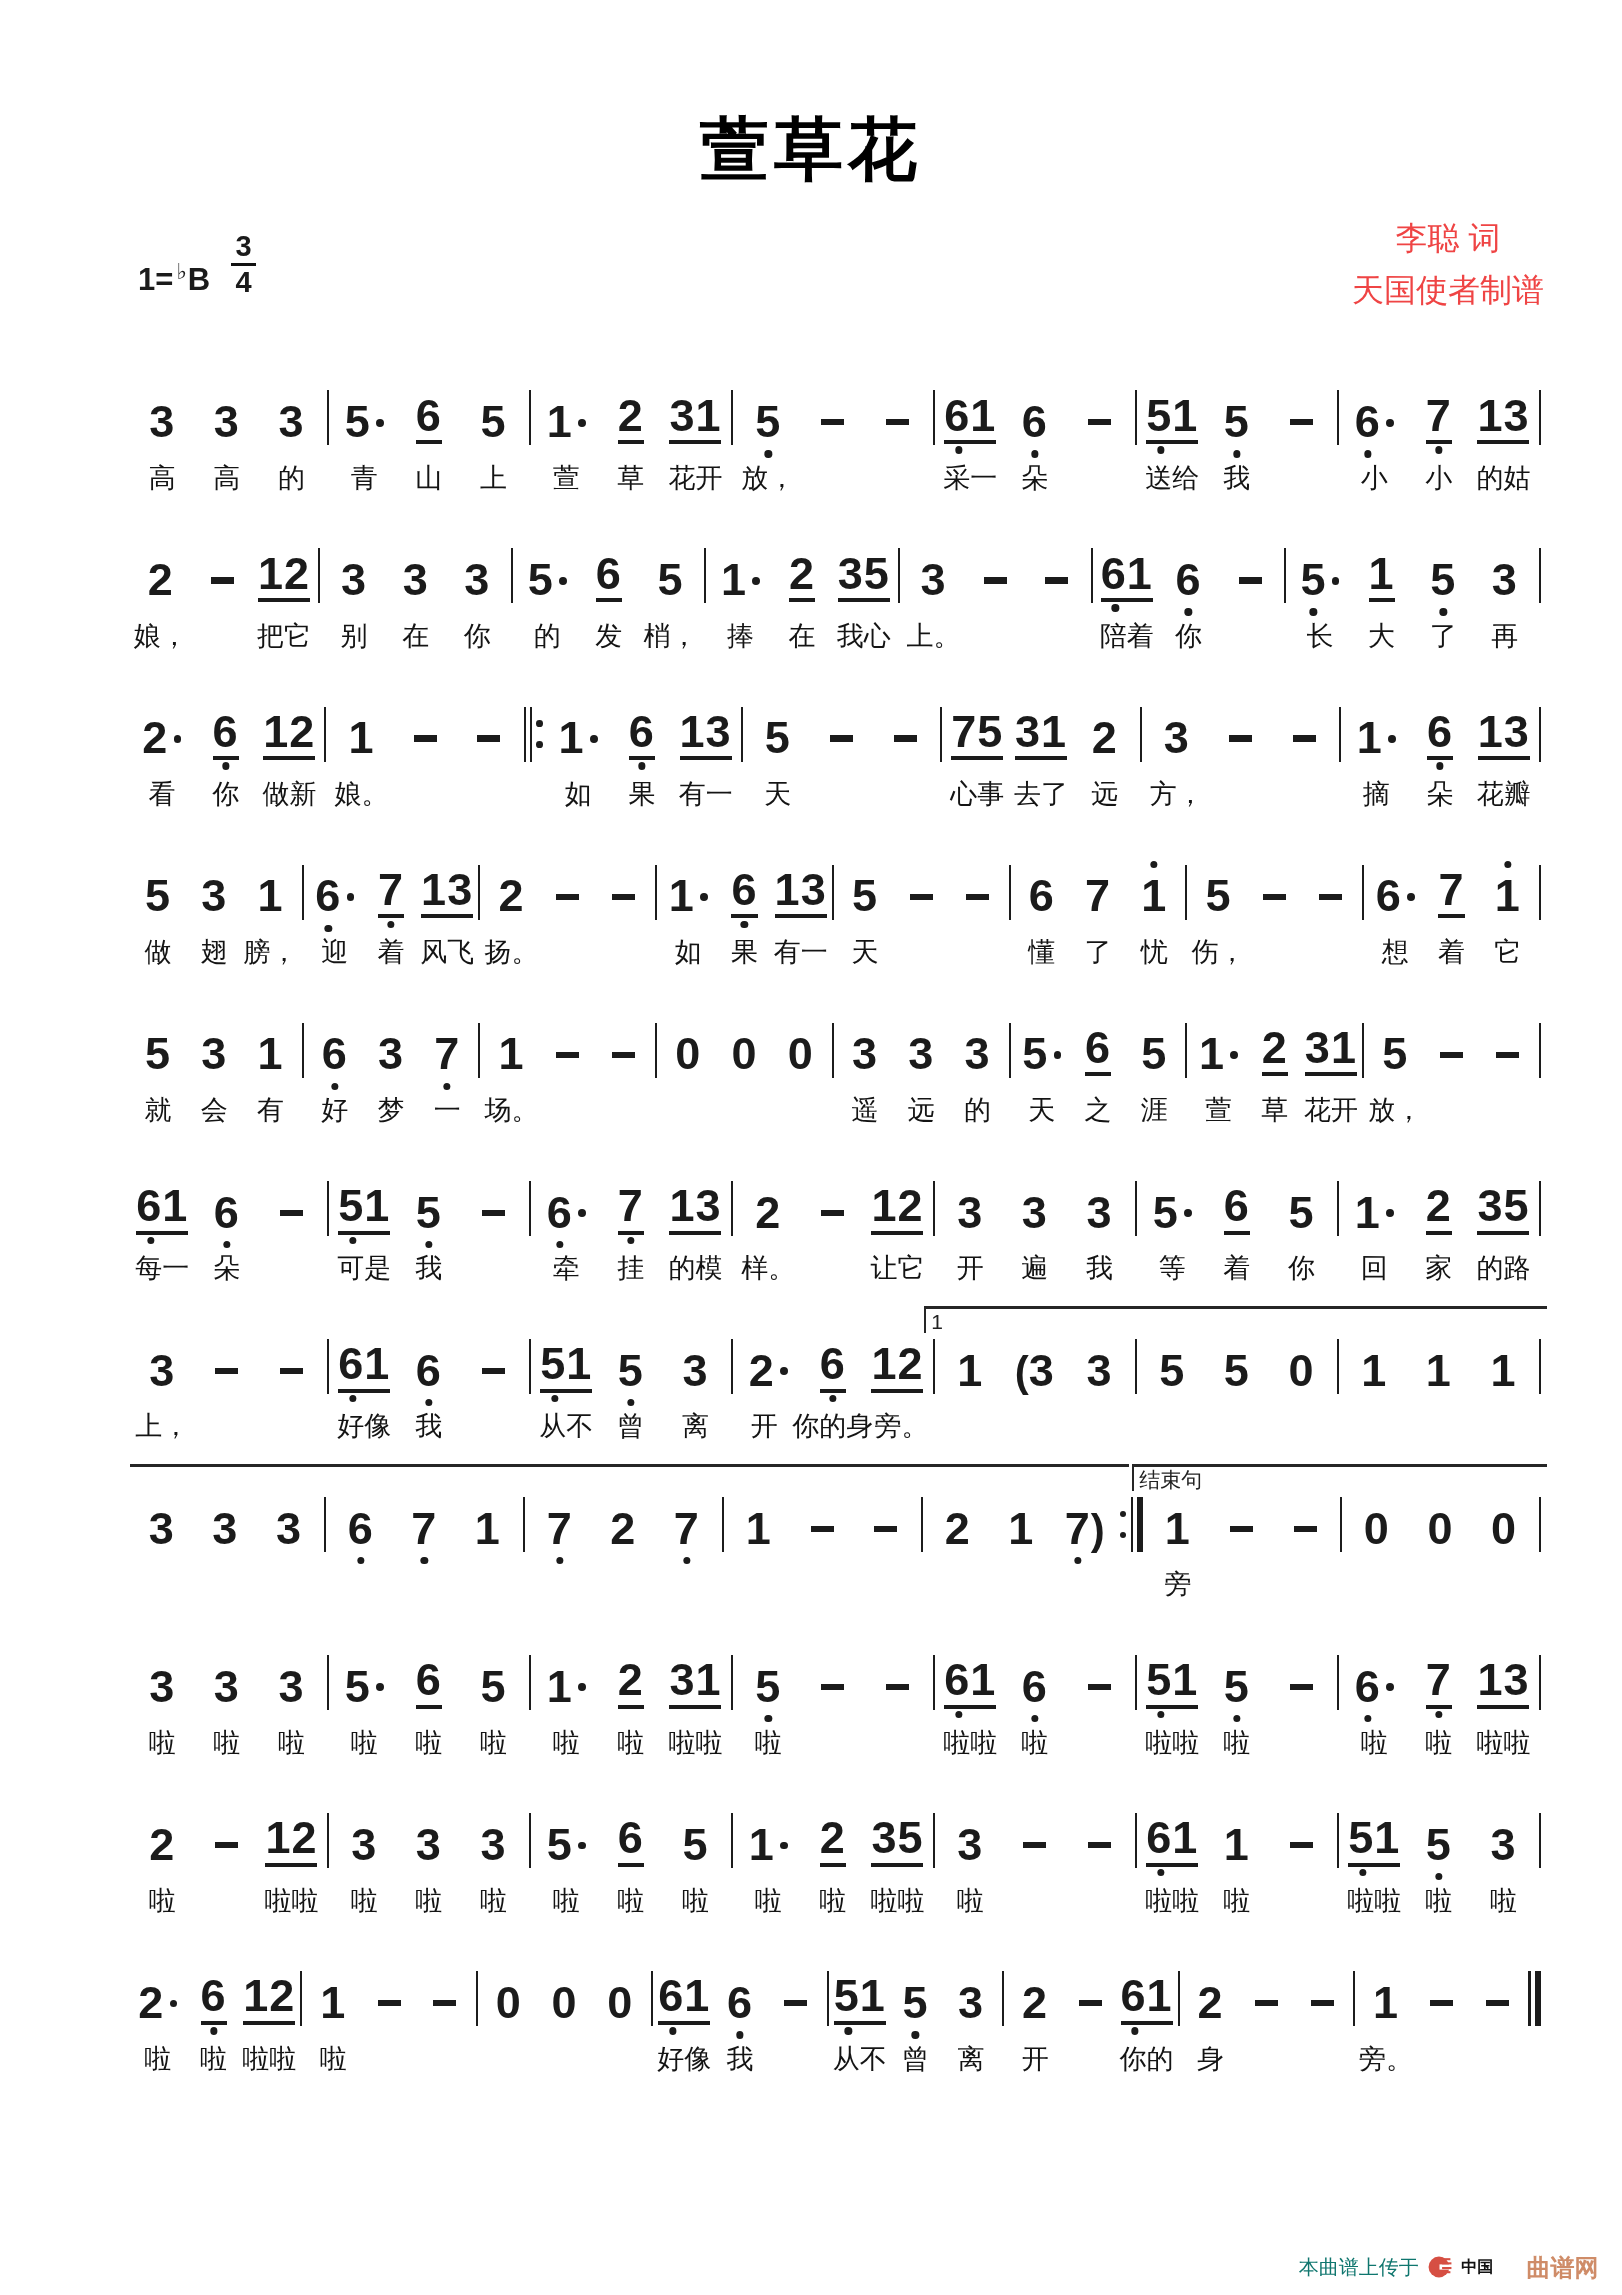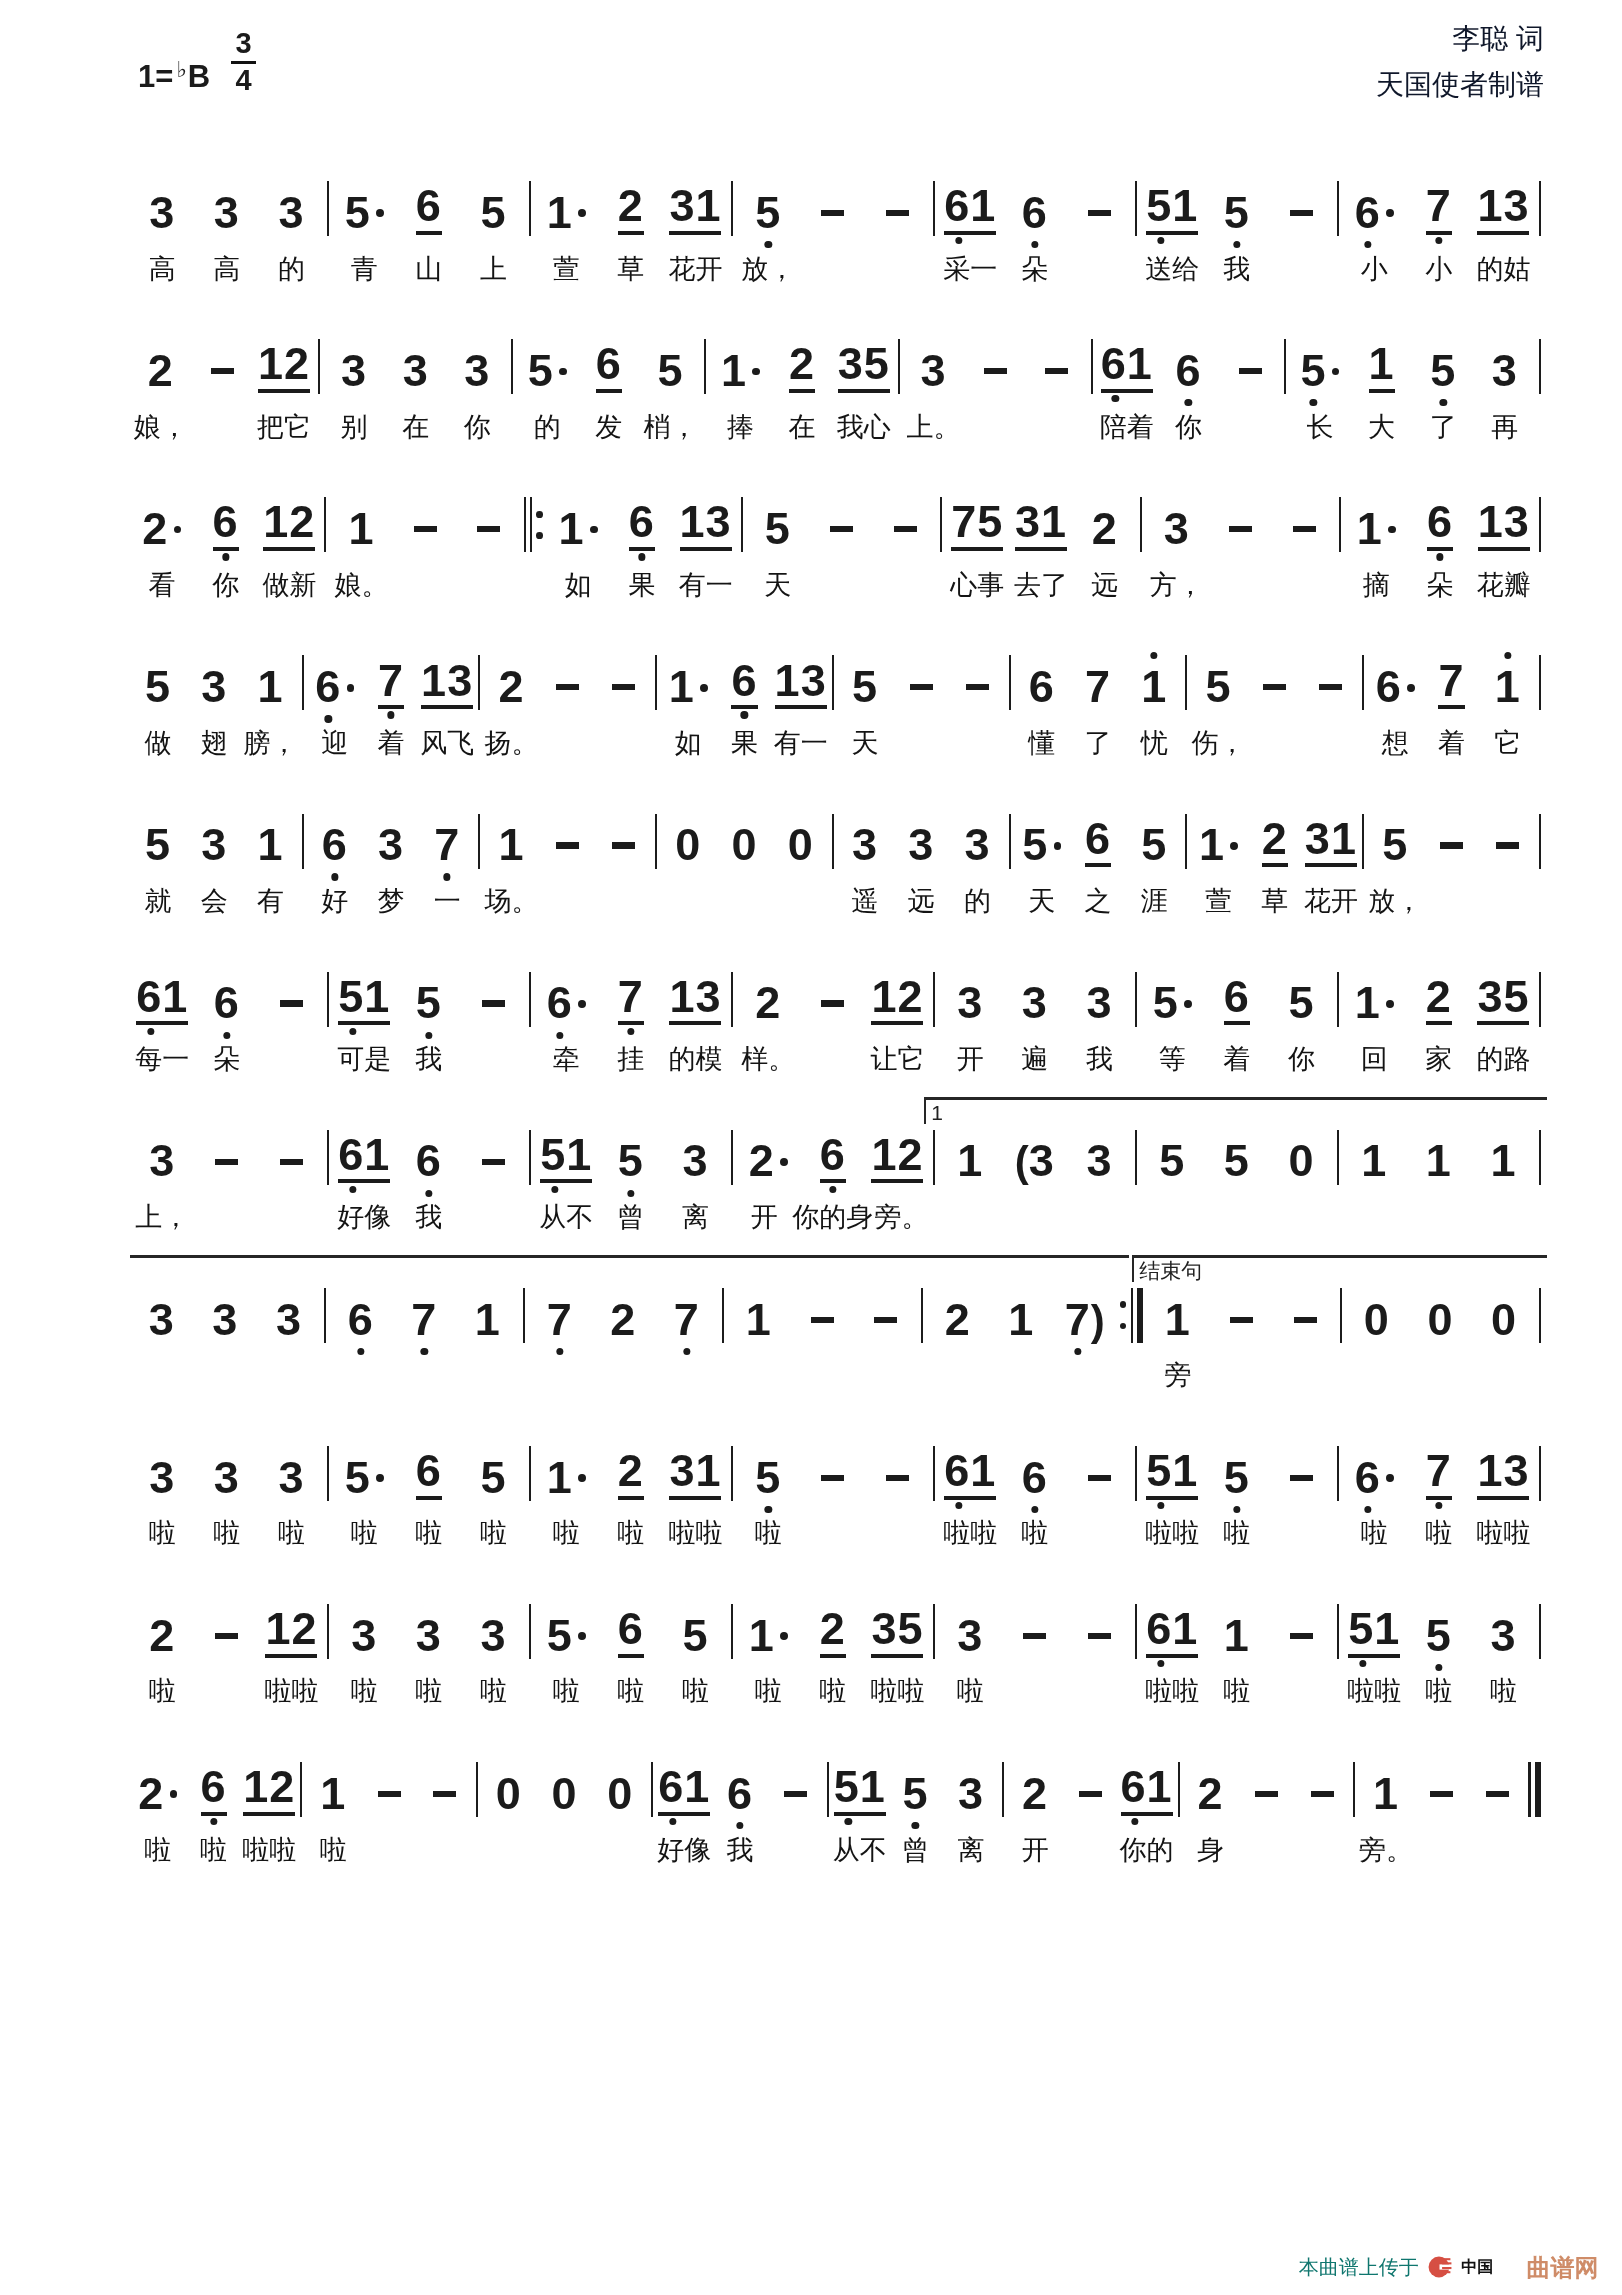--- a/index.html
+++ b/index.html
@@ -7,21 +7,21 @@
   .page{position:relative;width:1622px;height:2295px;overflow:hidden;background:#fff;}
   .title{padding-top:104px;text-align:center;font-size:69px;font-weight:bold;letter-spacing:5.2px;color:#000;}
   .header-row{display:flex;justify-content:space-between;align-items:center;padding:15.6px 78px 0 138px;}
   .keysig{display:flex;align-items:flex-end;gap:21px;font-weight:bold;}
   .k1{font-size:31px;font-weight:bold;}
   .kflat{font-size:22px;font-weight:bold;position:relative;top:-10.4px;margin:0 1px 0 3.1px;}
   .kB{font-size:31px;font-weight:bold;}
   .ts{display:inline-flex;flex-direction:column;align-items:center;line-height:1.05;}
   .ts .t{font-size:29px;font-weight:bold;border-bottom:3.6px solid #111;padding:0 4.2px 2.1px 4.2px;}
   .ts .b{font-size:29px;font-weight:bold;padding-top:1px;}
-  .credits{text-align:right;font-size:28px;line-height:1.65;color:#0f172a;}
+  .credits{text-align:center;font-size:32px;line-height:1.65;color:#ef4444;}
   #score{padding:36px 78px 0 130px;}
   .system{position:relative;padding-top:32px;margin-bottom:12.5px;}
   .line{display:flex;align-items:flex-start;}
   .bar{flex:3 1 0;display:flex;flex-direction:column;min-width:0;}
   .notes{display:flex;height:61px;}
   .tok{flex:1;display:flex;justify-content:center;align-items:flex-end;padding-bottom:2.1px;position:relative;}
   .dg{position:relative;font-size:45px;font-weight:bold;line-height:1;letter-spacing:1px;}
   .dg.u{border-bottom:4.2px solid #1b1b1b;padding-bottom:2.6px;}
   .pr,.sf{font-size:42px;font-weight:bold;line-height:1;}
   .da{width:7.8px;height:7.8px;border-radius:50%;background:#1b1b1b;margin:0 0 17.6px 5.2px;align-self:flex-end;}
@@ -41,20 +41,21 @@
   .blabel{font-size:21px;color:#222;padding:1px 0 0 5.2px;line-height:1.1;white-space:nowrap;}
   .watermark{position:absolute;right:23.4px;bottom:11.4px;display:flex;align-items:center;gap:8.3px;}
   .wm-prefix{font-size:20px;color:#0f766e;}
   .wm-cn{font-size:16px;font-weight:bold;color:#111;}
   .wm-brand{font-size:24px;font-weight:bold;}
 </style>
 </head>
 <body>
 
 <div class="page">
+  <div class="title">萱草花</div>
   <div class="header-row">
     <div class="keysig">
       <span><span class="k1">1=</span><span class="kflat">♭</span><span class="kB">B</span></span>
       <span class="ts">
         <span class="t">3</span>
         <span class="b">4</span>
       </span>
     </div>
     <div class="credits">
       <div>李聪 词</div>

